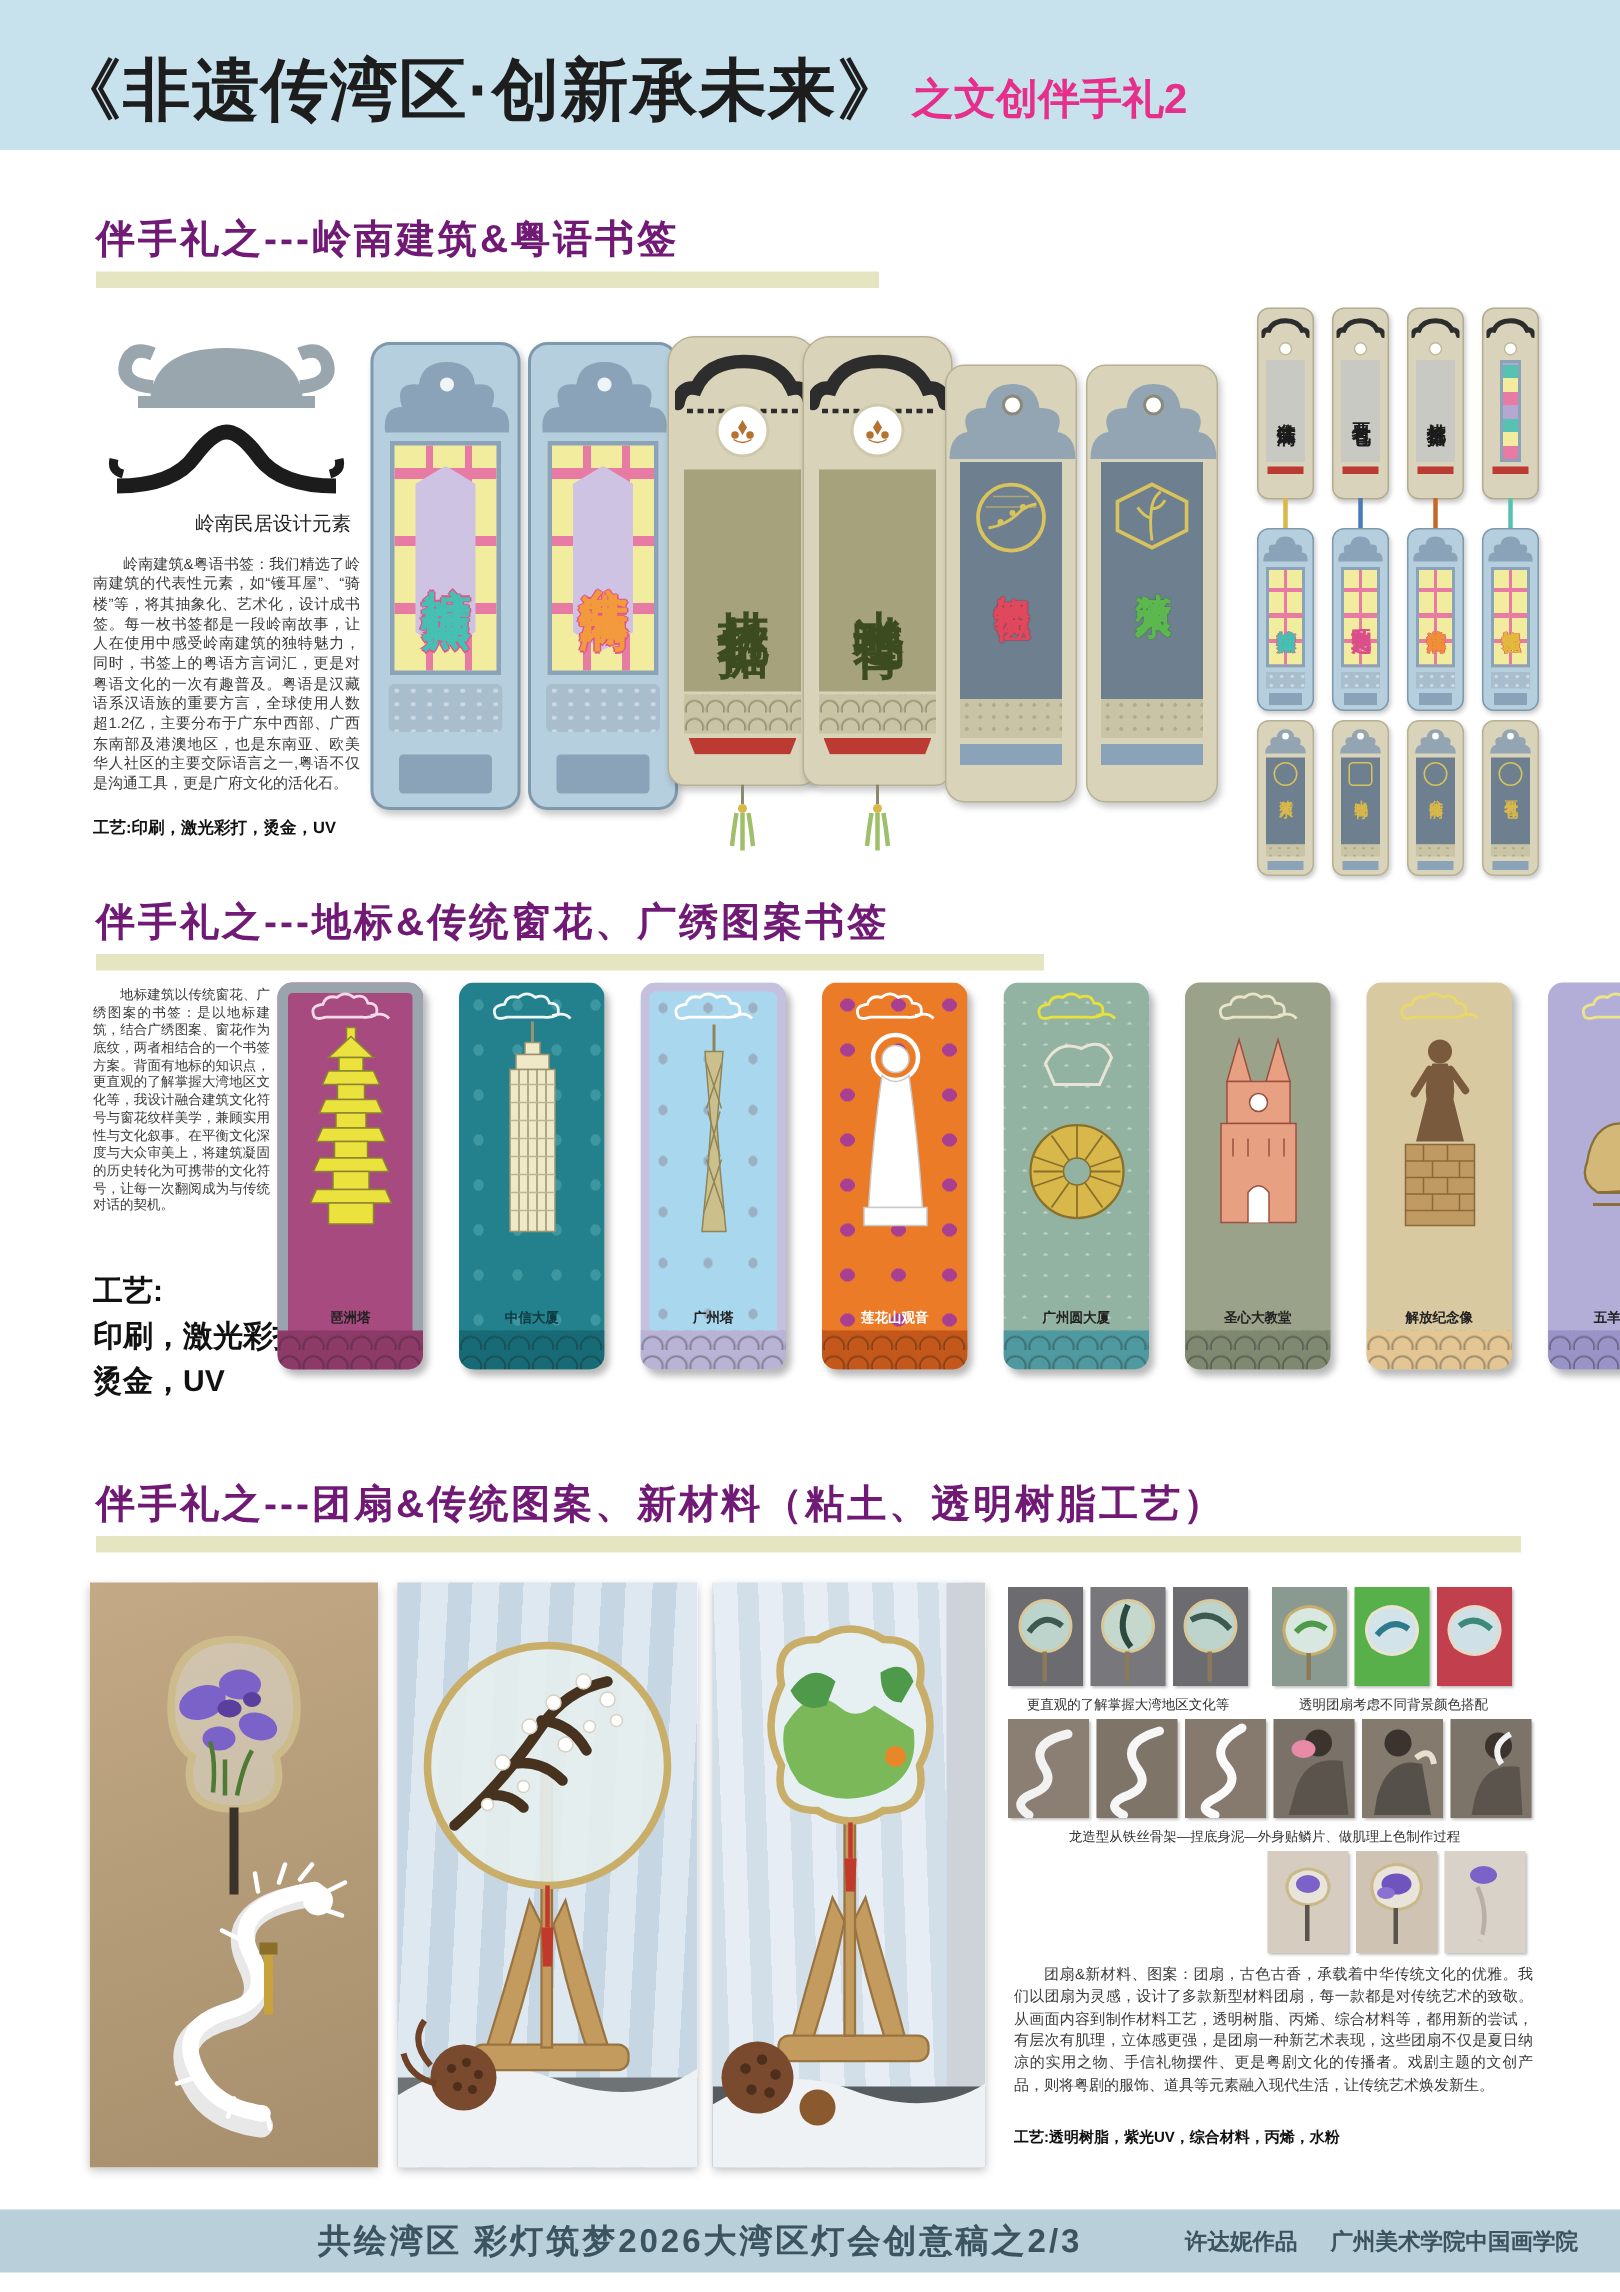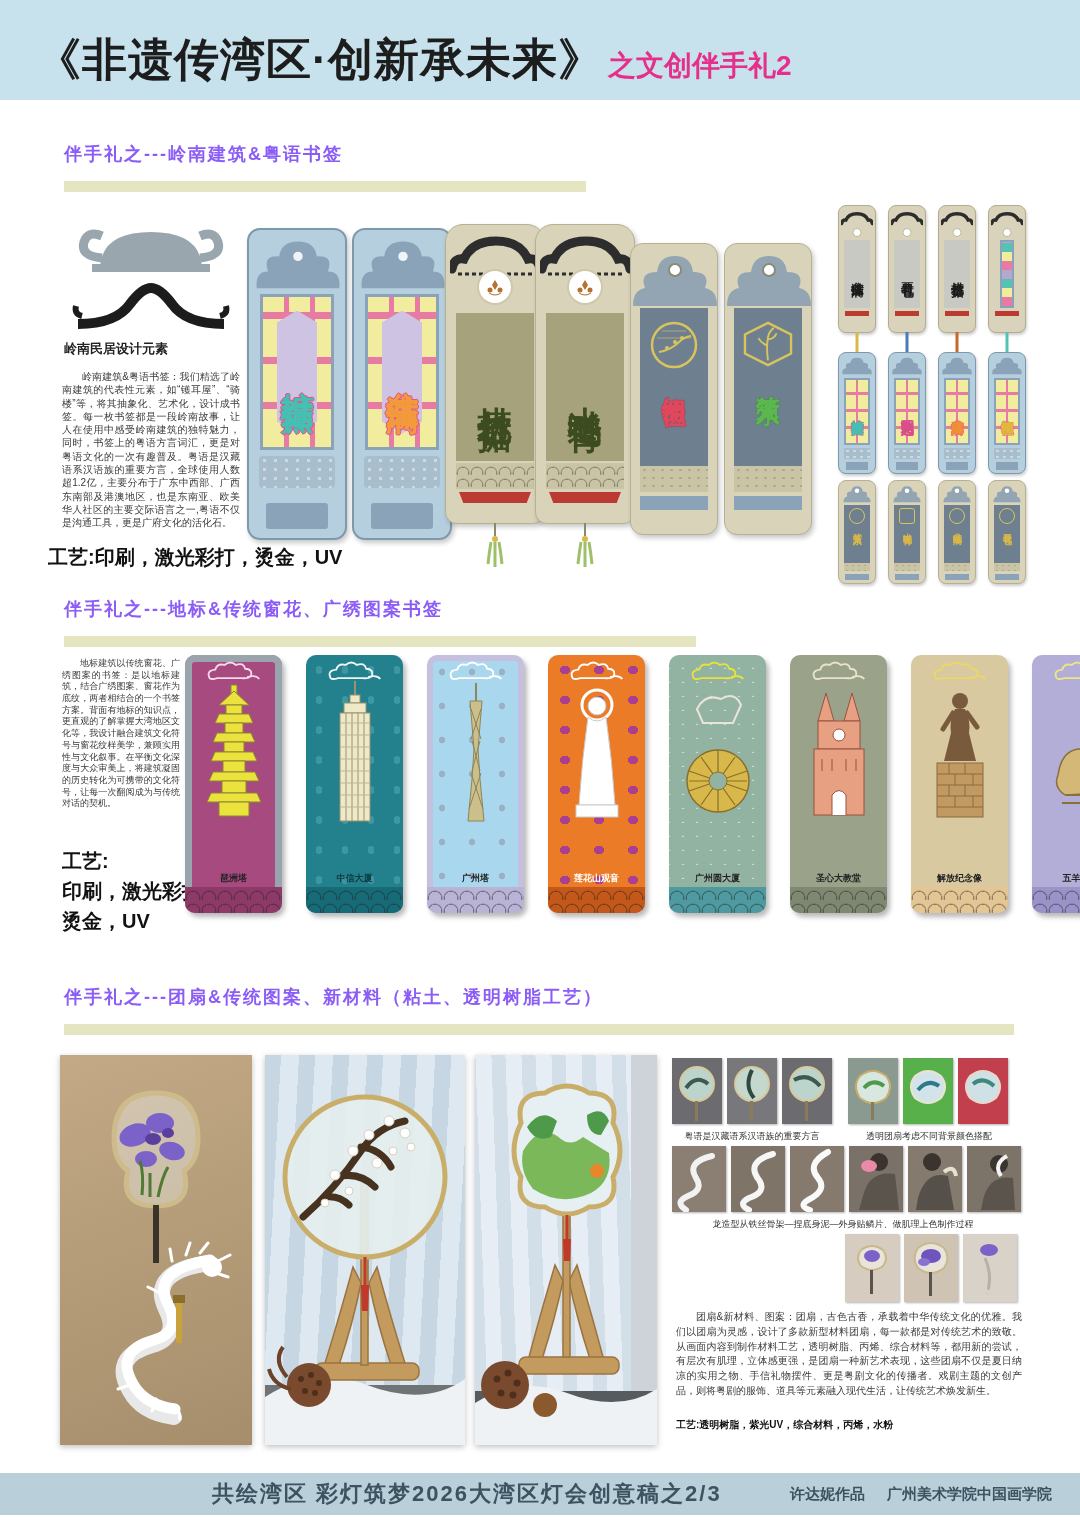--- a/index.html
+++ b/index.html
@@ -9,21 +9,21 @@
 
   
   .hdr{position:absolute;left:0;top:0;width:1080px;height:100px;background:#c7e2ec;display:flex;align-items:baseline;padding:30px 0 0 36px}
   .hdr-title{font-size:45px;font-weight:900;color:#1d1d1d;letter-spacing:1px}
   .hdr-sub{font-size:28px;font-weight:900;color:#e62e8b;margin-left:4px}
   .ftr{position:absolute;left:0;top:1473px;width:1080px;height:42px;background:#b9cfd9;display:flex;align-items:center;justify-content:space-between;padding:0 28px 0 212px}
   .ftr-left{font-size:22px;font-weight:800;color:#3c5360;letter-spacing:2px}
   .ftr-right{font-size:15px;font-weight:700;color:#3c5360;display:flex;gap:22px}
 
   
-  .sec-h{position:absolute;font-size:18px;font-weight:900;color:#8b5cf6;letter-spacing:2px;white-space:nowrap}
+  .sec-h{position:absolute;font-size:26px;font-weight:900;color:#701a75;letter-spacing:2px;white-space:nowrap}
   .sec-bar{position:absolute;height:11px;background:#e5e5c2}
   .para{position:absolute;color:#3a3a3a;text-align:justify;text-indent:2em}
   .craft{position:absolute;font-weight:900;color:#111;white-space:pre-line}
 
   
   .vtext{writing-mode:vertical-rl;text-orientation:upright;font-weight:900}
 
   
   .bm{position:absolute;border-radius:13px;box-shadow:2px 3px 5px rgba(0,0,0,.22)}
   .bmA{width:100px;height:312px;background:#b5cfdf;border:2px solid #7e99ac}
@@ -135,23 +135,23 @@
 <h2 class="sec-h" style="left:64px;top:142px">伴手礼之---岭南建筑&amp;粤语书签</h2>
 <div class="sec-bar" style="left:64px;top:181px;width:522px"></div>
 
 <svg class="abs" style="left:72px;top:198px" width="158" height="140" viewBox="0 0 158 140">
   <path d="M28 72 Q28 34 79 34 Q130 34 130 72 Z" fill="#9aa6ad"></path>
   <path d="M30 60 Q8 58 12 44 Q16 32 30 38 M128 60 Q150 58 146 44 Q142 32 128 38" fill="none" stroke="#9aa6ad" stroke-width="9"></path>
   <rect x="20" y="66" width="118" height="8" fill="#9aa6ad"></rect>
   <path d="M6 126 Q44 126 58 106 Q70 90 79 90 Q88 90 100 106 Q114 126 152 126" fill="none" stroke="#1c1c1c" stroke-width="10"></path>
   <path d="M10 118 Q2 116 4 108 M148 118 Q156 116 154 108" fill="none" stroke="#1c1c1c" stroke-width="6"></path>
 </svg>
-<div class="abs" style="left:64px;top:340px;width:170px;text-align:left;font-size:13px;font-weight:700">岭南民居设计元素</div>
+<div class="abs" style="left:64px;top:340px;width:170px;text-align:right;font-size:13px;font-weight:400">岭南民居设计元素</div>
 <p class="para" style="left:62px;top:370px;width:178px;font-size:10px;line-height:1.33">岭南建筑&amp;粤语书签：我们精选了岭南建筑的代表性元素，如“镬耳屋”、“骑楼”等，将其抽象化、艺术化，设计成书签。每一枚书签都是一段岭南故事，让人在使用中感受岭南建筑的独特魅力，同时，书签上的粤语方言词汇，更是对粤语文化的一次有趣普及。粤语是汉藏语系汉语族的重要方言，全球使用人数超1.2亿，主要分布于广东中西部、广西东南部及港澳地区，也是东南亚、欧美华人社区的主要交际语言之一,粤语不仅是沟通工具，更是广府文化的活化石。</p>
-<div class="craft" style="left:48px;top:544px;font-size:20px">工艺:印刷，激光彩打，烫金，UV</div>
+<div class="craft" style="left:62px;top:544px;font-size:11px">工艺:印刷，激光彩打，烫金，UV</div>
 
 <div class="bm bmA" style="left:247px;top:228px">
   <svg class="gable" viewBox="0 0 96 60">
       <path d="M4 58 Q2 40 16 40 Q10 22 28 24 Q30 8 48 8 Q66 8 68 24 Q86 22 80 40 Q94 40 92 58 Z" fill="#8ba3b8"></path>
       <circle cx="48" cy="24" r="5" fill="#eef4f8"></circle>
     </svg>
   <div class="glass">
     <div class="glass-center"></div>
     <div class="phrase vtext c-teal">掂过碌蔗</div>
   </div>
@@ -652,21 +652,21 @@
       </svg></div>
   <div class="th" style="background:#57b04a"><svg width="50" height="66">
         <path d="M12 18 q13 -10 26 0 q8 10 0 22 q-13 10 -26 0 q-8 -12 0 -22z" fill="#d2e4ea" stroke="#e8e4d0" stroke-width="2"></path>
         <path d="M15 32 q10 -12 21 -4" stroke="#2e7a8a" stroke-width="4" fill="none"></path>
       </svg></div>
   <div class="th" style="background:#c23f4e"><svg width="50" height="66">
         <path d="M12 18 q13 -10 26 0 q8 10 0 22 q-13 10 -26 0 q-8 -12 0 -22z" fill="#cfe0e6" stroke="#e8d8c8" stroke-width="2"></path>
         <path d="M15 26 q10 -8 21 2" stroke="#3e8a7a" stroke-width="4" fill="none"></path>
       </svg></div>
 </div>
-<div class="cap" style="left:672px;top:1130px;width:160px">粤语是汉藏语系汉语族的重要方言</div>
+<div class="cap" style="left:672px;top:1130px;width:160px">更直观的了解掌握大湾地区文化等</div>
 <div class="cap" style="left:848px;top:1130px;width:162px">透明团扇考虑不同背景颜色搭配</div>
 
 <div class="th-row" style="left:672px;top:1146px">
   <div class="th" style="width:54px;background:#8a7f72"><svg width="54" height="66">
         <path d="M40 10 q-26 6 -16 22 q8 12 -8 18 q-14 6 -2 14" fill="none" stroke="#f2f2f2" stroke-width="6" stroke-linecap="round"></path>
       </svg></div>
   <div class="th" style="width:54px;background:#7f7468"><svg width="54" height="66">
         <path d="M42 8 q-28 8 -14 26 q8 12 -10 18 q-12 6 0 12" fill="none" stroke="#f6f6f6" stroke-width="6" stroke-linecap="round"></path>
       </svg></div>
   <div class="th" style="width:54px;background:#867a6e"><svg width="54" height="66">

